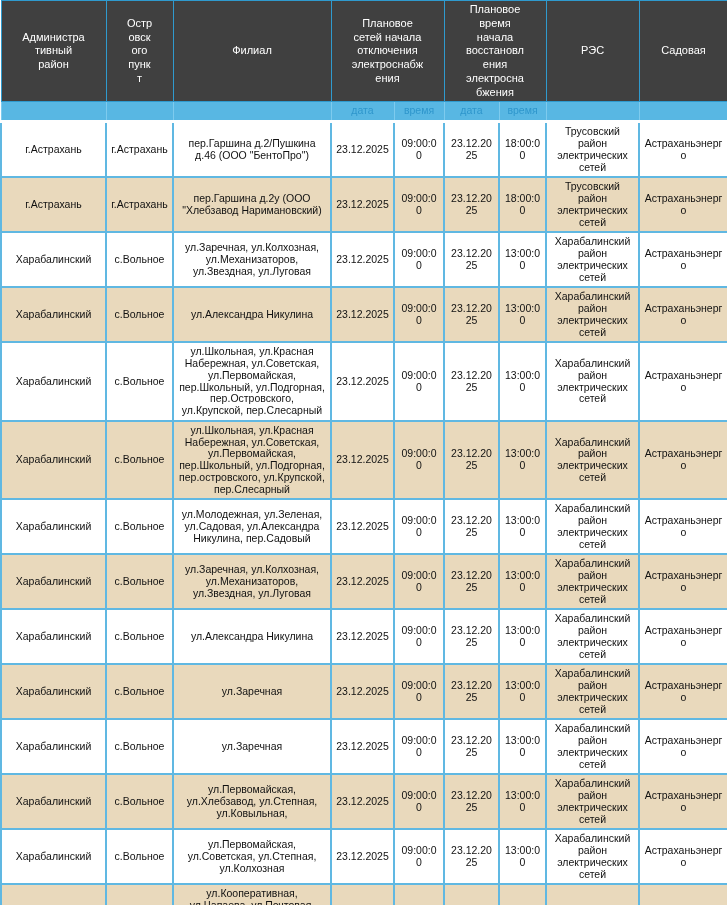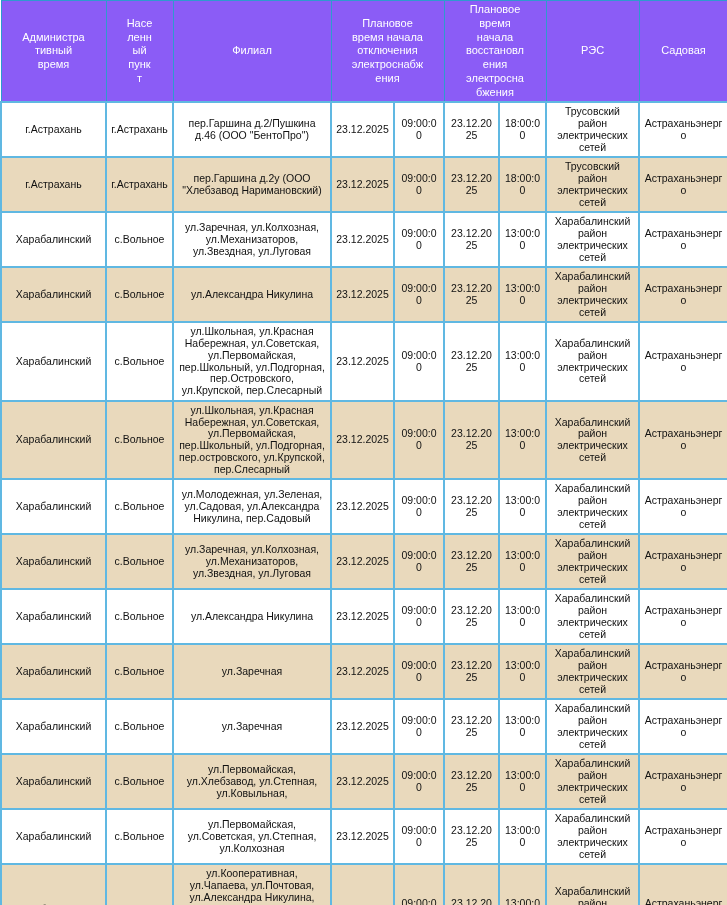--- a/index.html
+++ b/index.html
@@ -17,21 +17,21 @@
     color: #111111;
   }
   .outage-table th, .outage-table td {
     text-align: center;
     vertical-align: middle;
     word-wrap: break-word;
     overflow-wrap: break-word;
   }
   
   thead tr.main-head th {
-    background: #8b5cf6;
+    background: #404040;
     color: #ffffff;
     font-weight: 400;
     font-size: 11px;
     line-height: 1.25;
     border: 1px solid #2f9ace;
     height: 60px;
     padding: 2px 20px;
   }
   thead tr.sub-head th {
     background: #58b7e3;
@@ -63,28 +63,39 @@
     <col style="width:158px">
     <col style="width:63px">
     <col style="width:50px">
     <col style="width:55px">
     <col style="width:47px">
     <col style="width:93px">
     <col style="width:89px">
   </colgroup>
   <thead>
     <tr class="main-head">
-      <th>Административный время</th>
-      <th>Населенный пункт</th>
+      <th>Административный район</th>
+      <th>Островского пункт</th>
       <th>Филиал</th>
-      <th colspan="2">Плановое время начала отключения электроснабжения</th>
+      <th colspan="2">Плановое сетей начала отключения электроснабжения</th>
       <th colspan="2">Плановое время начала восстановления электроснабжения</th>
       <th>РЭС</th>
       <th>Садовая</th>
     </tr>
+    <tr class="sub-head">
+      <th></th>
+      <th></th>
+      <th></th>
+      <th>дата</th>
+      <th>время</th>
+      <th>дата</th>
+      <th>время</th>
+      <th></th>
+      <th></th>
+    </tr>
   </thead>
   <tbody id="table-body">
       <tr>
         <td>г.Астрахань</td>
         <td>г.Астрахань</td>
         <td>пер.Гаршина д.2/Пушкина д.46 (ООО "БентоПро")</td>
         <td>23.12.2025</td>
         <td>09:00:00</td>
         <td>23.12.2025</td>
         <td>18:00:00</td>

